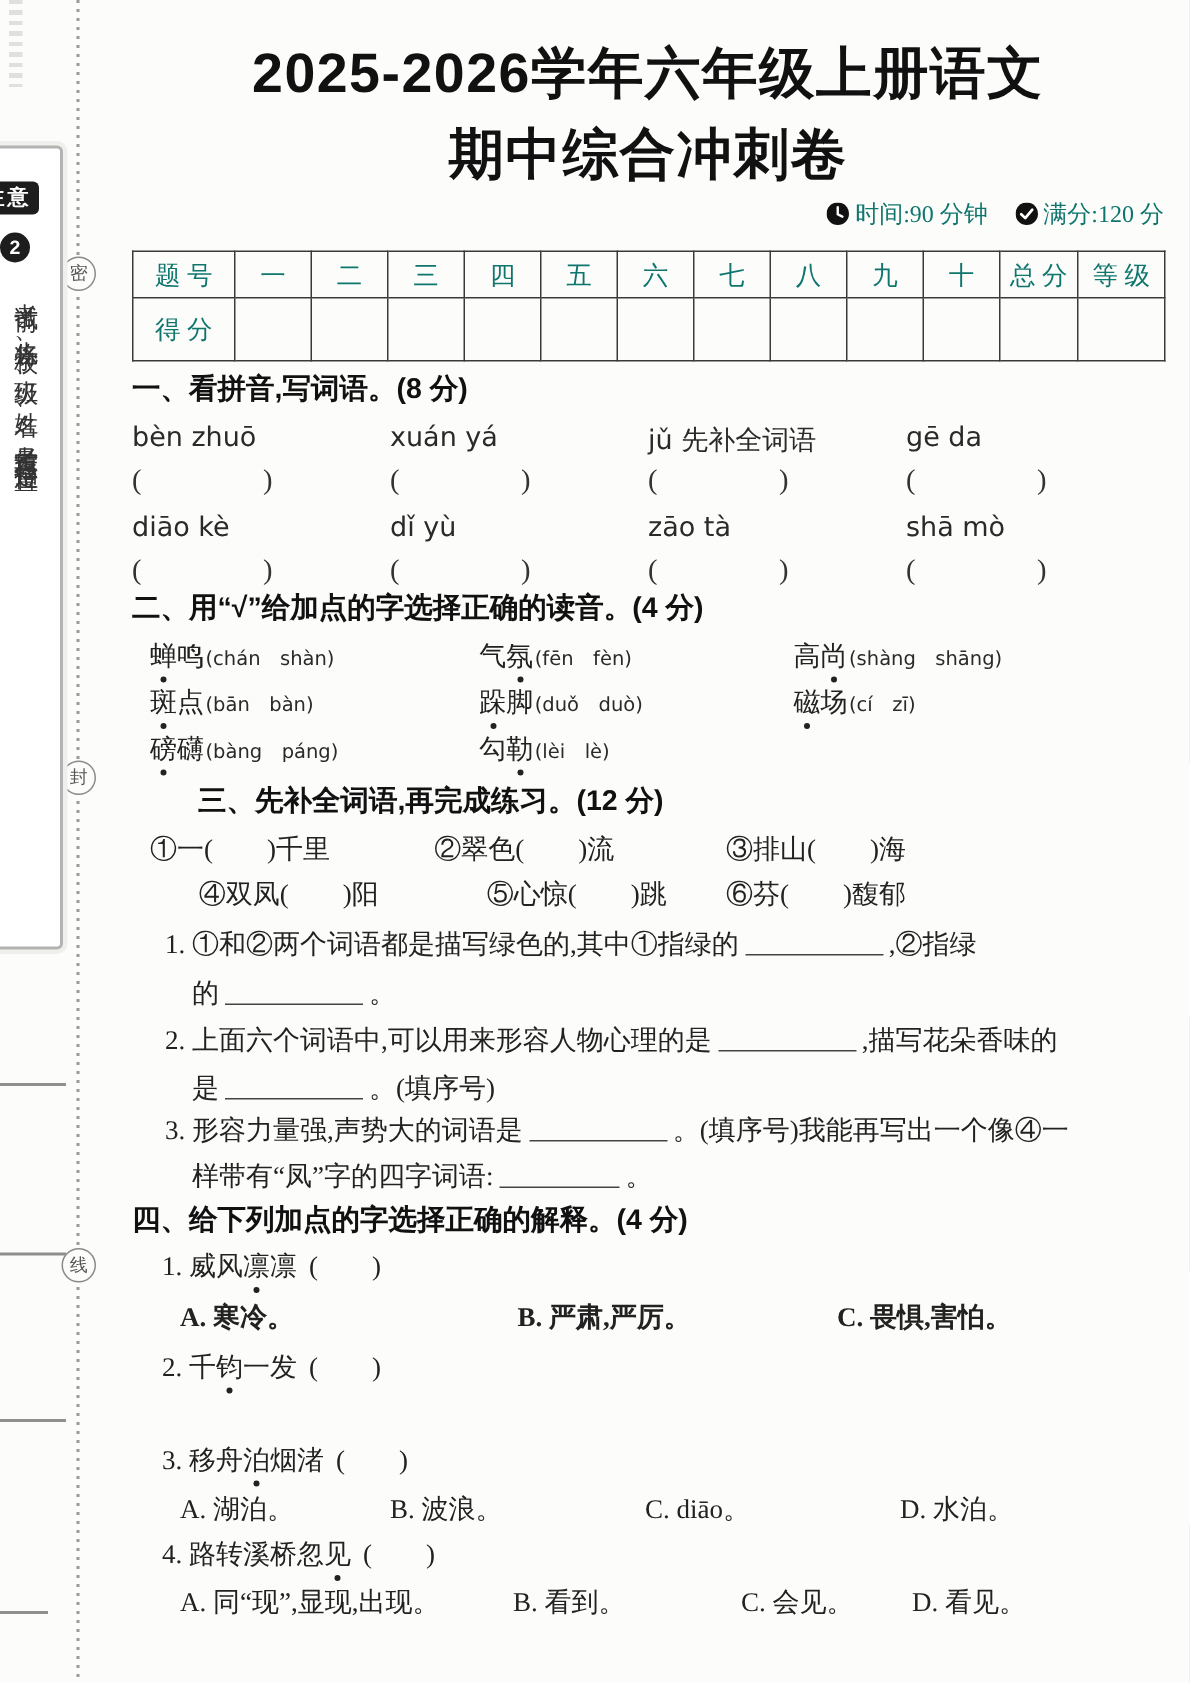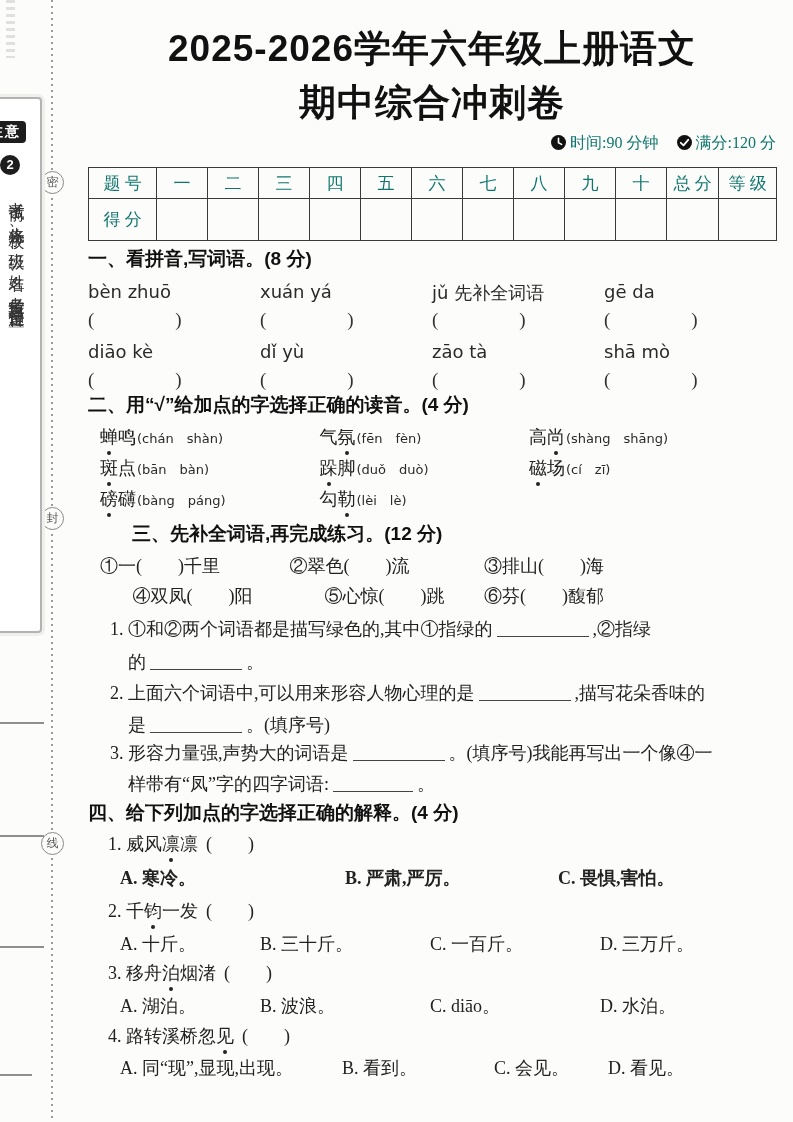--- a/index.html
+++ b/index.html
@@ -245,26 +245,20 @@
     <div class="abs h" style="top:800px; left:0;">四、给下列加点的字选择正确的解释。(4 分)</div>
 
     <div class="abs line" style="top:832px; left:20px;"><span>1.</span> <span>威风</span><span class="du">凛</span><span>凛</span><span class="bracket">(　　)</span></div>
     <div class="abs optrow" style="top:866px; left:32px;font-weight:bold;">
       <span style="width:225px">A. 寒冷。</span>
       <span style="width:213px">B. 严肃,严厉。</span>
       <span>C. 畏惧,害怕。</span>
     </div>
 
     <div class="abs line" style="top:899px; left:20px;"><span>2.</span> <span>千</span><span class="du">钧</span><span>一发</span><span class="bracket">(　　)</span></div>
-    <div class="abs optrow" style="top:932px; left:32px;">
-      <span style="width:140px">A. 十斤。</span>
-      <span style="width:170px">B. 三十斤。</span>
-      <span style="width:170px">C. 一百斤。</span>
-      <span>D. 三万斤。</span>
-    </div>
 
     <div class="abs line" style="top:961px; left:20px;font-family:Liberation Serif, serif;"><span>3.</span> <span>移舟</span><span class="du">泊</span><span>烟渚</span><span class="bracket">(　　)</span></div>
     <div class="abs optrow" style="top:994px; left:32px;">
       <span style="width:140px">A. 湖泊。</span>
       <span style="width:170px">B. 波浪。</span>
       <span style="width:170px">C. diāo。</span>
       <span>D. 水泊。</span>
     </div>
 
     <div class="abs line" style="top:1024px; left:20px;"><span>4.</span> <span>路转溪桥忽</span><span class="du">见</span><span></span><span class="bracket">(　　)</span></div>

